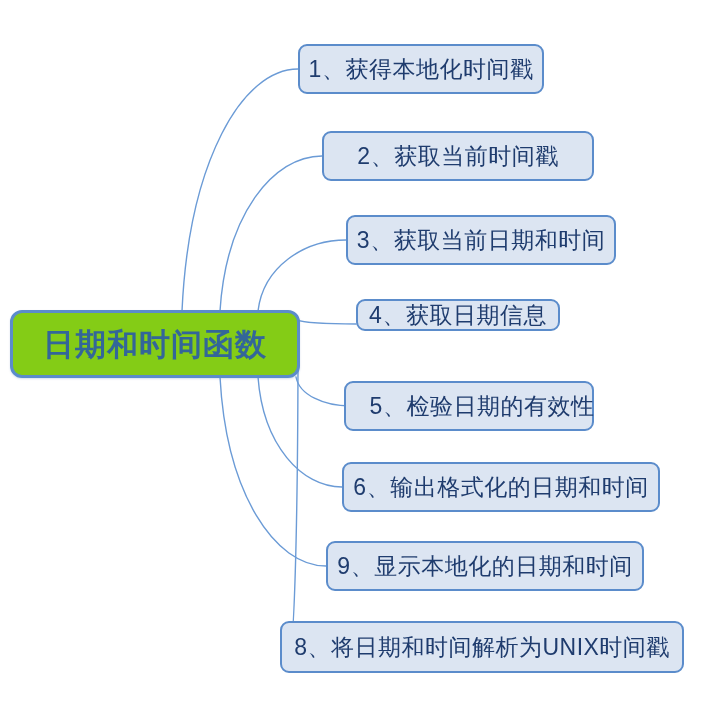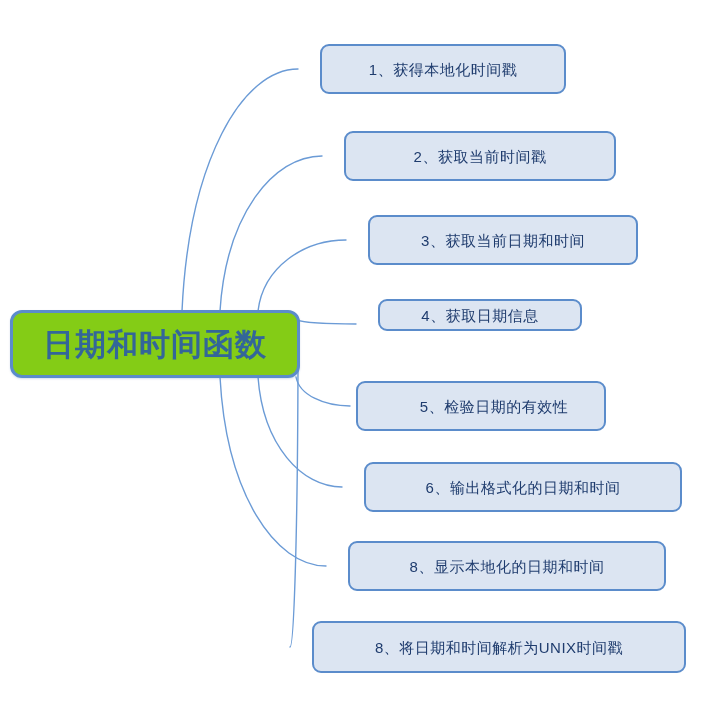--- a/index.html
+++ b/index.html
@@ -32,24 +32,23 @@
     align-items: center;
     justify-content: center;
     background: #dce5f2;
     border: 2px solid #5b8ccb;
     border-radius: 9px;
     color: #1f3c6e;
     white-space: nowrap;
     letter-spacing: 0.5px;
   }
   .node.child {
-    font-size: 15px;
+    font-size: 23px;
     padding: 0 14px;
     height: 48px;
-    margin-left: 22px;
   }
   .node.root {
     background: #84cc16;
     border: 3px solid #5b8ccb;
     border-radius: 12px;
     font-size: 31px;
     font-weight: bold;
     color: #336699;
     letter-spacing: 1px;
     box-shadow: 0 1px 2px rgba(90,130,190,0.25);
@@ -84,27 +83,27 @@
       </div>
       <div class="node child" style="left: 322px; top: 131px; width: 272px; height: 50px;">
         <span class="node-label">2、获取当前时间戳</span>
       </div>
       <div class="node child" style="left: 346px; top: 215px; width: 270px; height: 50px; text-align: right;">
         <span class="node-label">3、获取当前日期和时间</span>
       </div>
       <div class="node child" style="left: 356px; top: 299px; width: 204px; height: 32px;">
         <span class="node-label">4、获取日期信息</span>
       </div>
-      <div class="node child" style="left: 334px; top: 381px; width: 250px; height: 50px; padding-left: 40px;">
+      <div class="node child" style="left: 344px; top: 381px; width: 250px; height: 50px; padding-left: 40px;">
         <span class="node-label">5、检验日期的有效性</span>
       </div>
       <div class="node child" style="left: 342px; top: 462px; width: 318px; height: 50px;">
         <span class="node-label">6、输出格式化的日期和时间</span>
       </div>
       <div class="node child" style="left: 326px; top: 541px; width: 318px; height: 50px;">
-        <span class="node-label">8、显示本地化的日期和时间</span>
+        <span class="node-label">9、显示本地化的日期和时间</span>
       </div>
-      <div class="node child" style="left: 290px; top: 621px; width: 374px; height: 52px;">
+      <div class="node child" style="left: 280px; top: 621px; width: 404px; height: 52px;">
         <span class="node-label">8、将日期和时间解析为UNIX时间戳</span>
       </div>
     </div>
 
 </div>
 
 </body></html>

